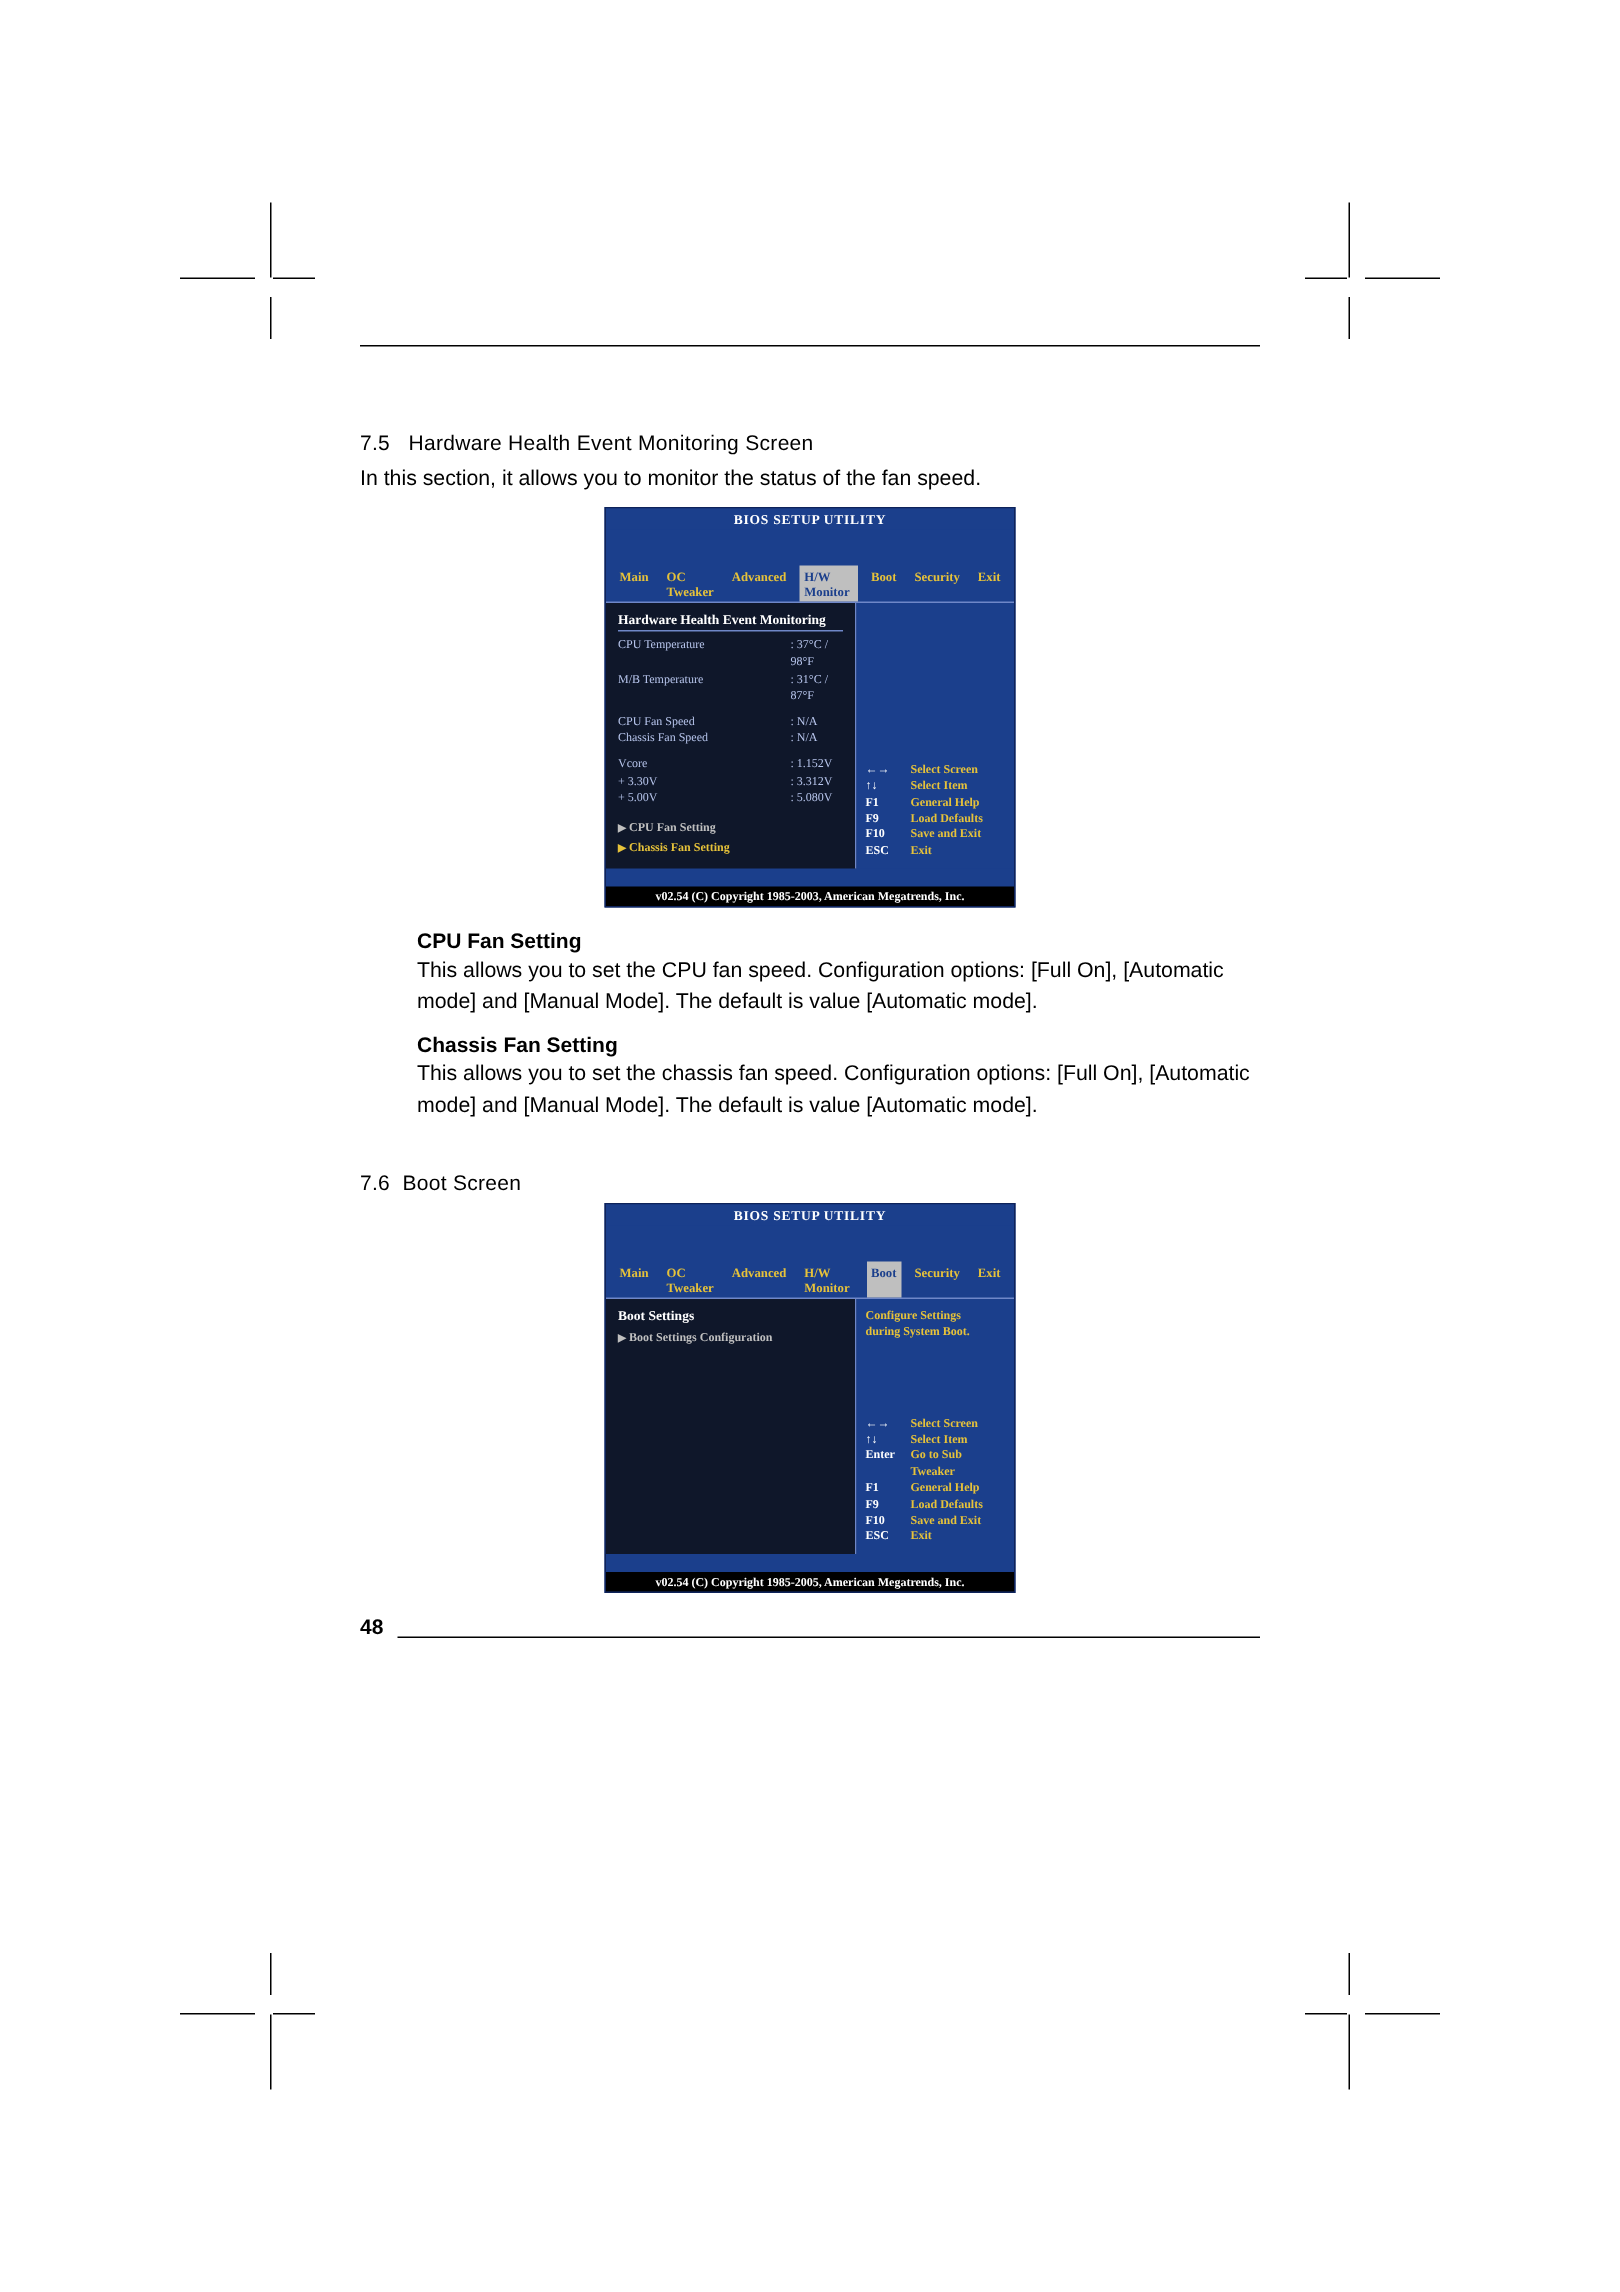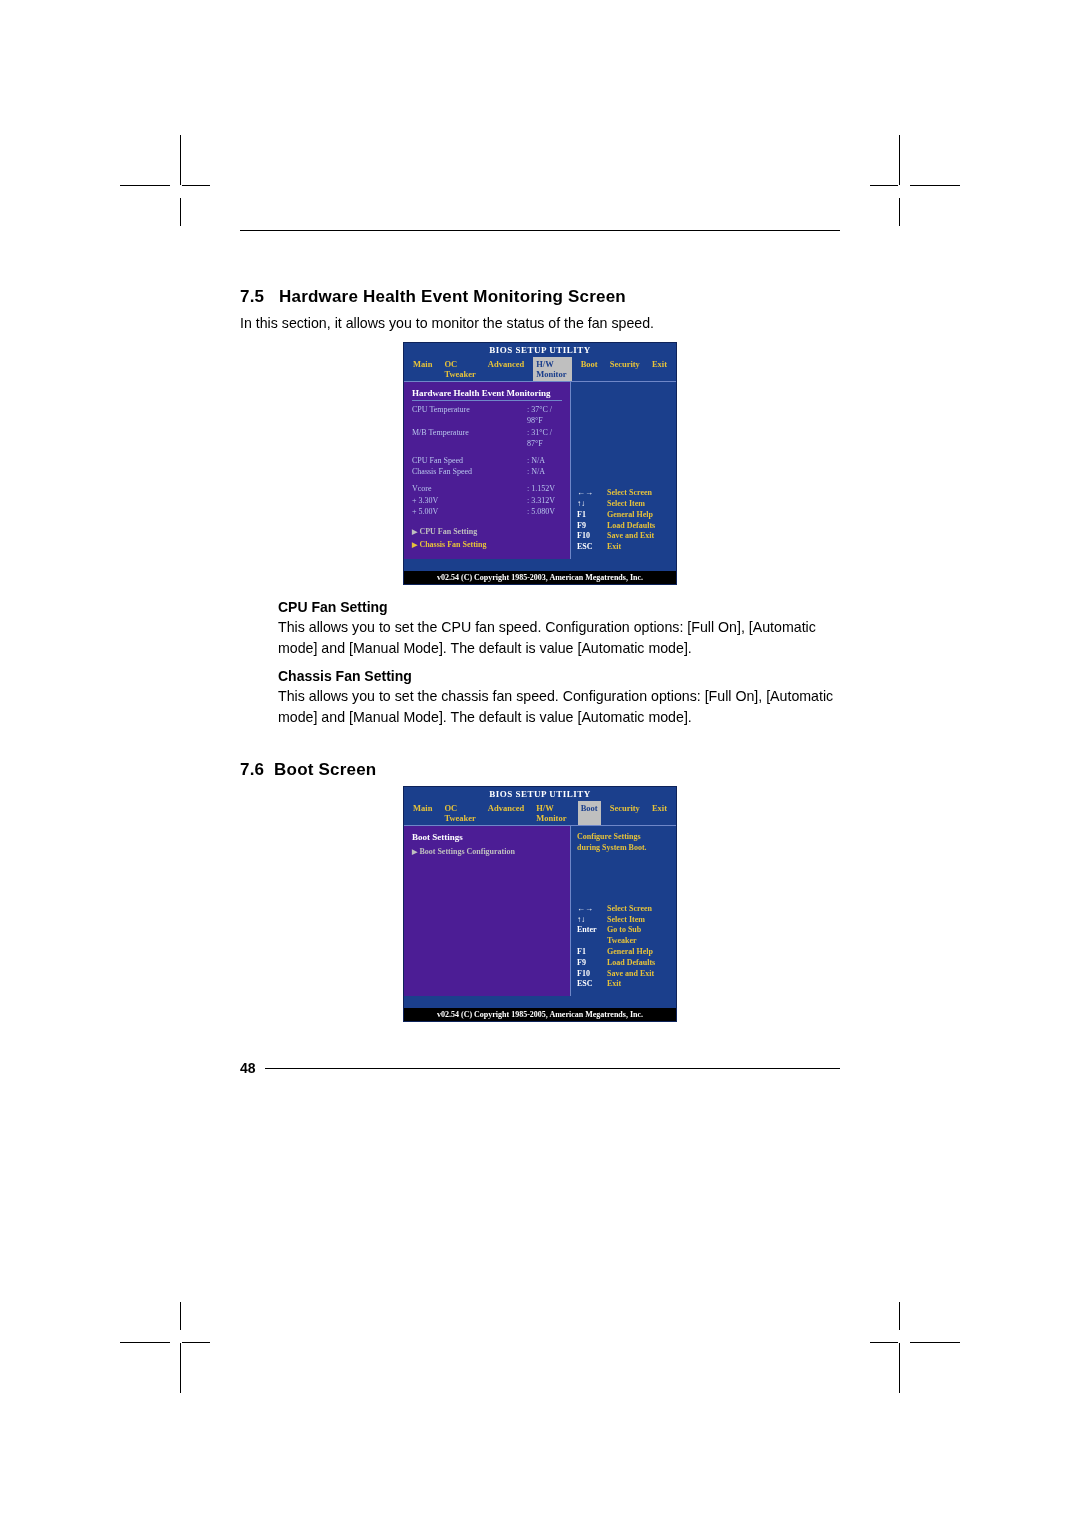--- a/index.html
+++ b/index.html
@@ -38,22 +38,22 @@
 
   .page {
     position: absolute;
     top: 230px;
     left: 240px;
     right: 240px;
   }
   .top-rule { border: 0; border-top: 1px solid #000; margin-bottom: 56px; }
   .section-heading {
     font-family: "Arial Black", Arial, sans-serif;
-    font-size: 17px;
-    font-weight: 700;
+    font-size: 14px;
+    font-weight: 400;
     letter-spacing: 0.2px;
     margin: 6px 0 6px 0;
   }
   .body-text {
     font-size: 14.2px;
     line-height: 1.5;
     color: #000;
     margin: 2px 0 8px 0;
   }
   .indent { padding-left: 38px; }
@@ -82,29 +82,29 @@
   }
   .bios-tabs {
     display: flex;
     background: #1b3f8c;
     color: #e6c23a;
     font-weight: bold;
     font-size: 8.5px;
     padding: 0 6px;
     gap: 6px;
   }
-  .bios-tabs span { padding: 2px 3px; }
+  .bios-tabs span { padding: 2px 3px; margin-top: 24px; }
   .bios-tabs .sel { background: #bfbfbf; color: #1b3f8c; }
   .bios-body {
     display: flex;
     border-top: 1px solid #6f87c8;
   }
   .bios-left {
     flex: 1;
-    background: #4c1d95;
+    background: #0f172a;
     padding: 6px 8px 10px 8px;
     min-height: 150px;
     border-right: 1px solid #6f87c8;
   }
   .bios-left.larger { min-height: 170px; }
   .bios-panel-title {
     color: #ffffff;
     font-weight: bold;
     font-size: 9px;
     margin-bottom: 3px;
@@ -151,23 +151,23 @@
     color: #ffffff;
     text-align: center;
     font-weight: bold;
     font-size: 8px;
     padding: 2px 0;
     margin-top: 12px;
   }
   .spacer { height: 6px; }
   .page-number-row {
     display: flex;
-    align-items: center;
+    align-items: flex-end;
     gap: 9px;
-    margin-top: 38px;
+    margin-top: 14px;
   }
   .page-number-row .num { font-size: 14px; font-weight: bold; }
   .page-number-row hr { flex: 1; border: 0; border-top: 1px solid #000; }
 </style>
 </head>
 <body>
 
 <div class="crop cm-tl">
   <hr class="h1">
     <hr class="h2">

